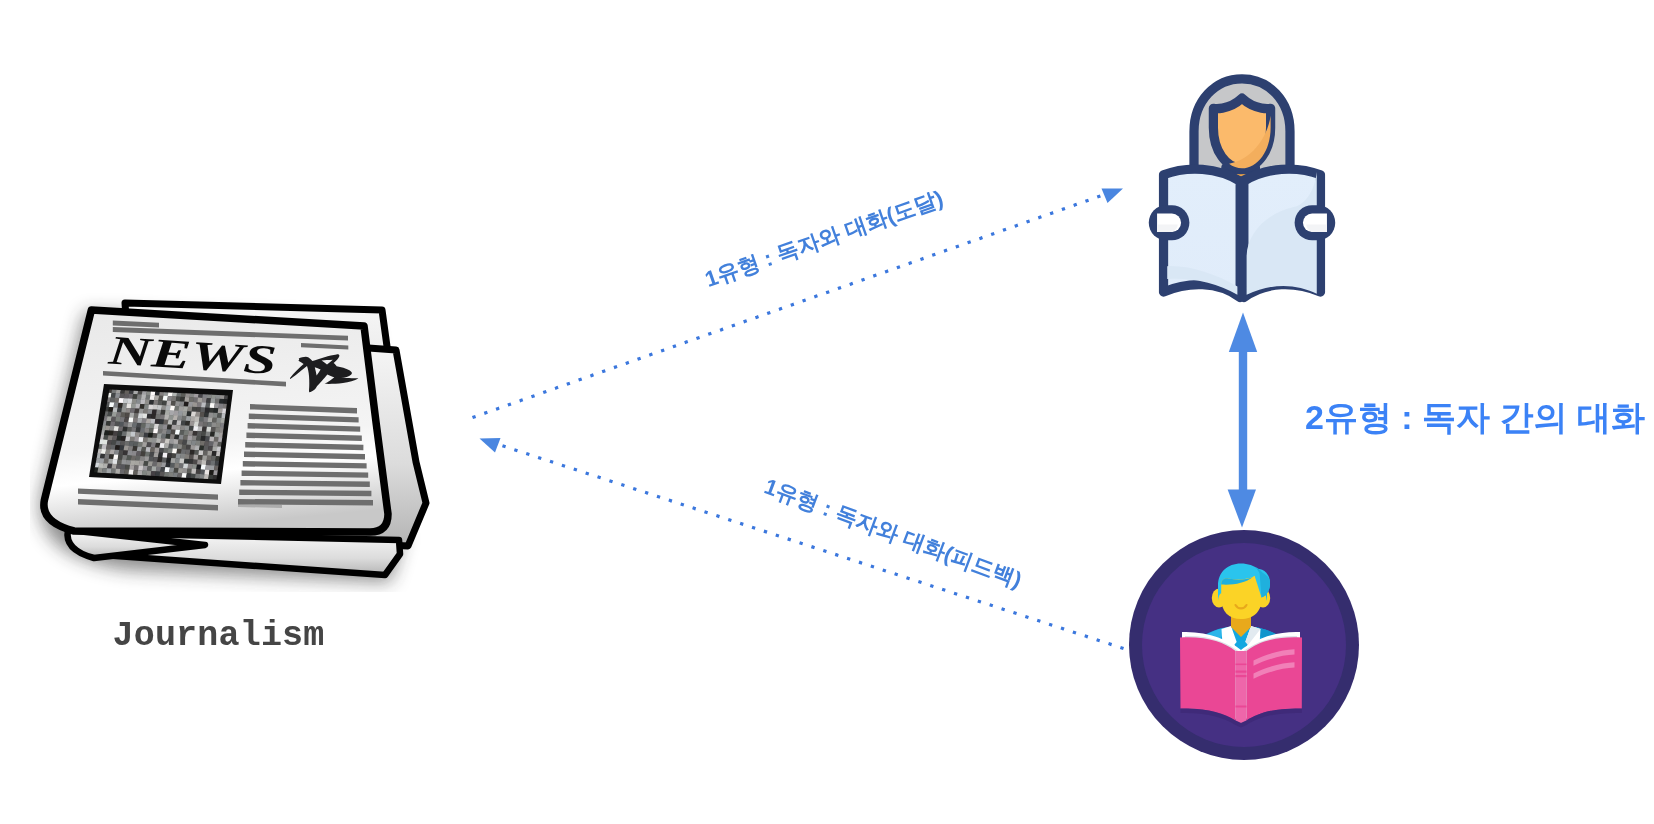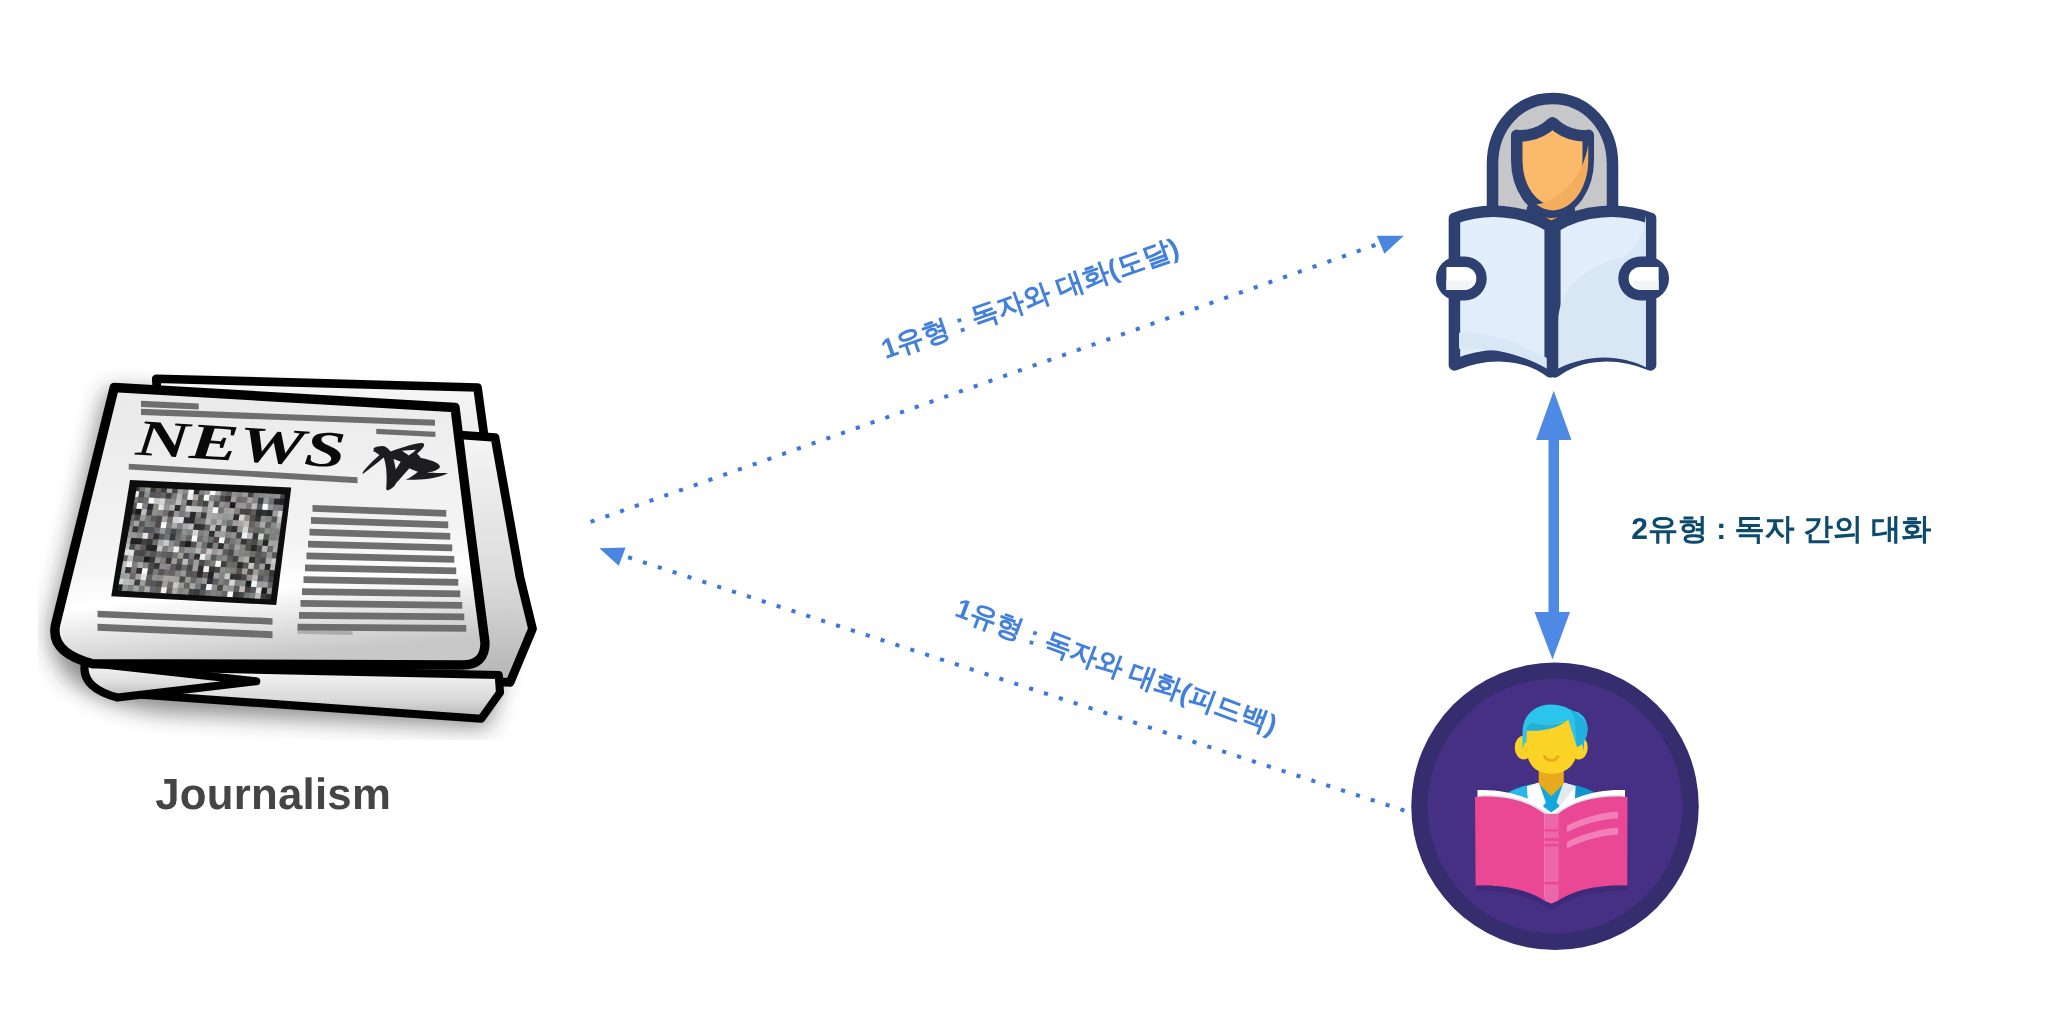--- a/index.html
+++ b/index.html
@@ -24,21 +24,21 @@
 
   
   #newspaper-group { left: 30px; top: 292px; width: 400px; height: 300px; }
   #journalism-label {
     left: 0px; top: 616px; width: 437px;
     text-align: center;
     font-size: 35px;
     font-weight: 700;
     color: #454545;
     letter-spacing: 0.2px;
-    font-family: Liberation Sans, sans-serif;
+    font-family: Liberation Mono, monospace;
   }
 
   
   #reader-top-group { left: 1146px; top: 63px; width: 192px; height: 242px; }
   #reader-bottom-group { left: 1128px; top: 529px; width: 232px; height: 232px; }
 
   
   #connectors { left: 0; top: 0; width: 1654px; height: 824px; }
 
   
@@ -56,23 +56,22 @@
   }
   #label-type1-feedback {
     left: 760px; top: 487px;
     font-size: 22px;
     color: #4280db;
     transform: translateY(-0.78em) rotate(20.56deg);
     transform-origin: left bottom;
   }
   #label-type2 {
     left: 1305px; top: 395px;
-    font-size: 24px;
-    color: #0c4a6e;
-    margin-top: 12px;
+    font-size: 34px;
+    color: #3b82f6;
   }
 </style>
 </head>
 <body>
 
 <div id="stage">
 
   <svg class="abs" id="connectors" viewBox="0 0 1654 824" width="1654" height="824">
 
     <line x1="474" y1="417" x2="1106" y2="194" stroke="#3b77dd" stroke-width="3.2" stroke-linecap="square" stroke-dasharray="0.1 12.4"></line>

